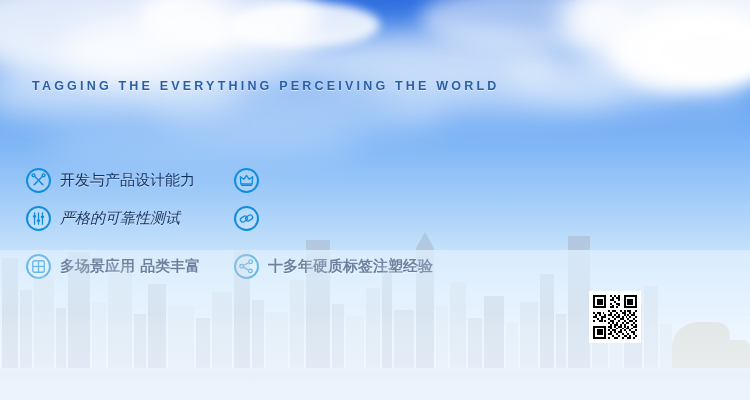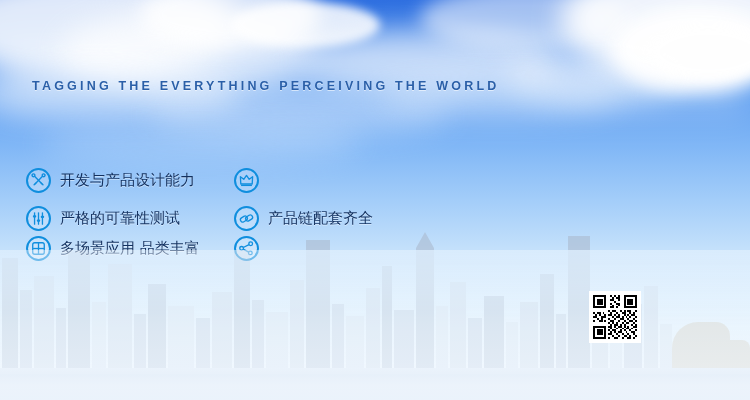--- a/index.html
+++ b/index.html
@@ -58,22 +58,22 @@
     text-shadow:0 1px 0 rgba(255,255,255,.55);
     white-space:nowrap;
   }
 
   
   #features{position:absolute;left:26px;top:168px;width:690px;}
   .frow{position:absolute;display:flex;align-items:center;}
   .frow.c1{left:0;}
   .frow.c2{left:208px;}
   .frow.r1{top:0;}
-  .frow.r2{top:38px;}
-  .frow.r3{top:68px;}
+  .frow.r2{top:38px;font-style:italic;}
+  .frow.r3{top:86px;font-weight:bold;}
 
   .ficon{
     width:25px;height:25px;flex:0 0 25px;
     border:2.2px solid #0f8ede;border-radius:50%;
     box-sizing:border-box;position:relative;
     background:rgba(255,255,255,.18);
   }
   .ficon svg{position:absolute;left:0;top:0;width:100%;height:100%;display:block;}
   .flabel{
     margin-left:9px;
@@ -166,33 +166,33 @@
       </span>
     </div>
 
     <div class="frow c2 r2">
       <span class="ficon">
         <svg viewBox="0 0 24 24" fill="none" stroke="#0f8ede" stroke-width="1.5" stroke-linecap="round">
           <rect x="4.8" y="10.0" width="8.4" height="5.2" rx="2.6" transform="rotate(-32 9 12.6)"></rect>
           <rect x="10.8" y="8.8" width="8.4" height="5.2" rx="2.6" transform="rotate(-32 15 11.4)"></rect>
         </svg>
       </span>
-      <span class="flabel">产品链配套齐全</span>
     </div>
 
     <div class="frow c2 r3">
       <span class="ficon">
         <svg viewBox="0 0 24 24" fill="none" stroke="#0f8ede" stroke-width="1.5">
           <circle cx="16.8" cy="6.6" r="2.1"></circle>
           <circle cx="6.4" cy="11.8" r="2.1"></circle>
           <circle cx="16.4" cy="17.0" r="2.1"></circle>
           <path d="M8.3 10.9 L14.9 7.6"></path>
             <path d="M8.3 12.8 L14.5 16.1"></path>
         </svg>
       </span>
+      <span class="flabel">十多年硬质标签注塑经验</span>
     </div>
   </div>
 
   <div id="skyline">
     <div class="bldg d" style="left:2px;width:16px;height:118px;"></div>
     <div class="bldg" style="left:20px;width:12px;height:86px;"></div>
     <div class="bldg l" style="left:34px;width:20px;height:100px;"></div>
     <div class="bldg" style="left:56px;width:10px;height:68px;"></div>
     <div class="bldg d" style="left:68px;width:22px;height:124px;"></div>
     <div class="bldg w" style="left:92px;width:14px;height:74px;"></div>

